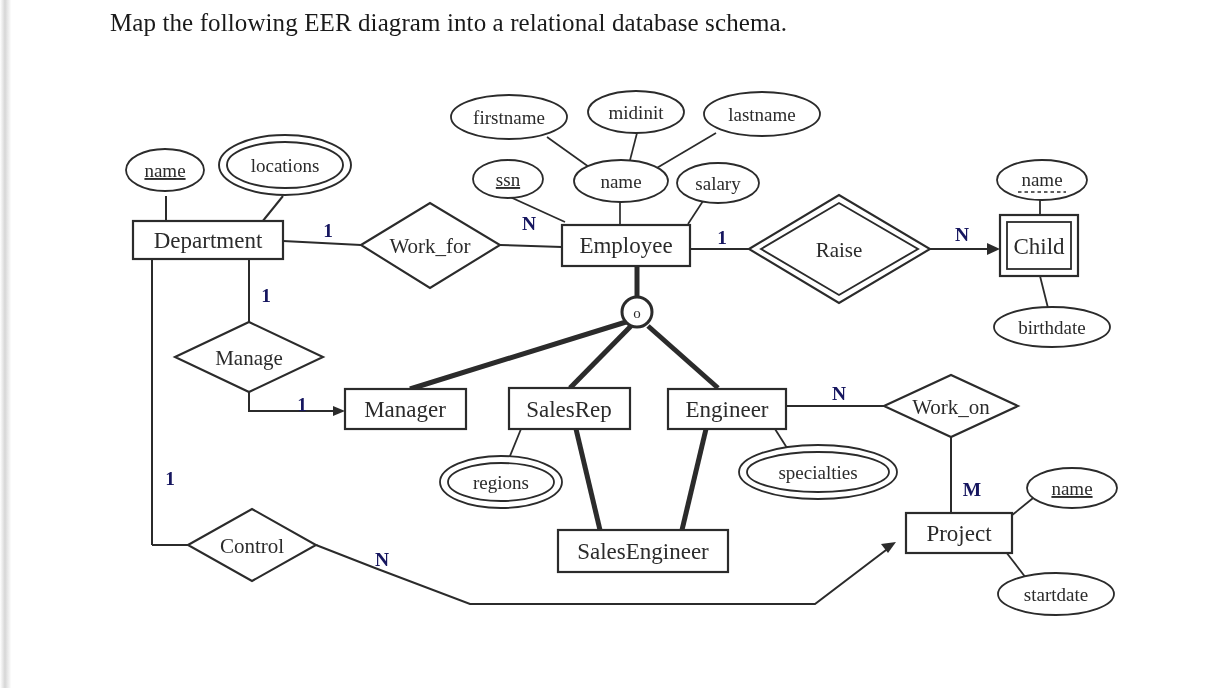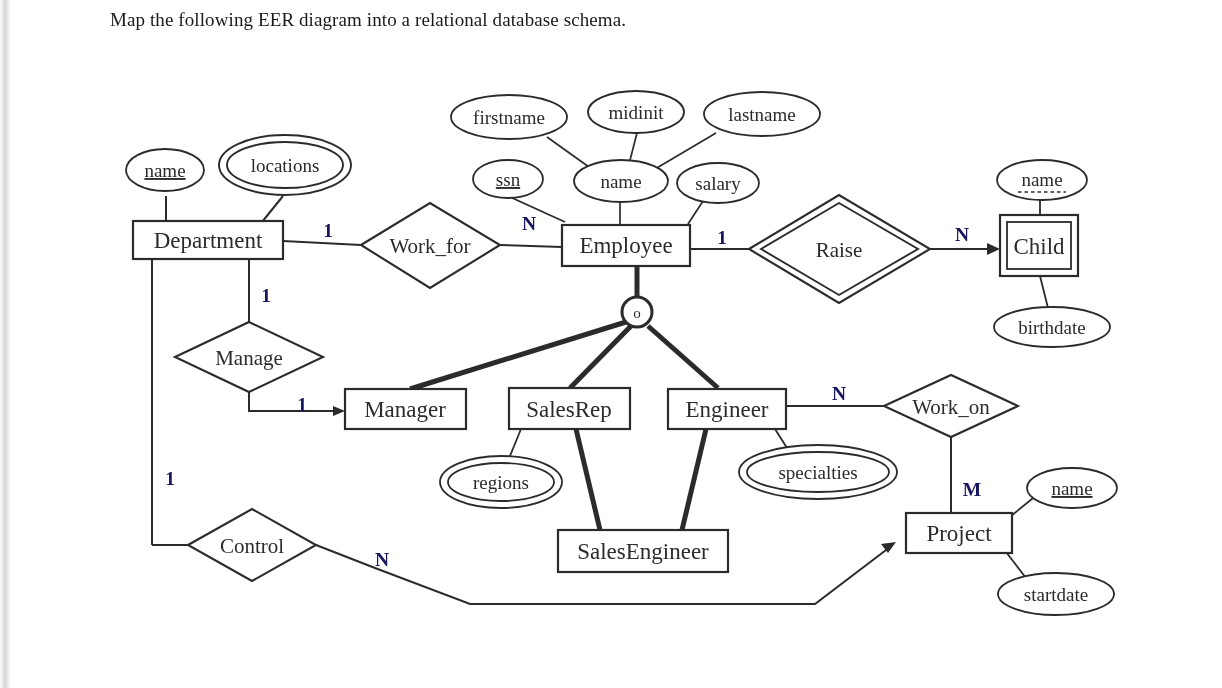--- a/index.html
+++ b/index.html
@@ -18,21 +18,21 @@
     position: absolute;
     left: 0; top: 0;
     width: 11px; height: 688px;
     background: linear-gradient(to right, #ffffff 0%, #d6d6d6 45%, #e9e9e9 70%, #fdfdfd 100%);
     pointer-events: none;
   }
   #prompt-text {
     position: absolute;
     left: 110px;
     top: 9px;
-    font-size: 19px;
+    font-size: 25px;
     color: #1a1a1a;
     letter-spacing: 0.1px;
     white-space: nowrap;
   }
   #diagram-canvas {
     position: absolute;
     left: 0; top: 0;
     width: 1222px;
     height: 688px;
   }

